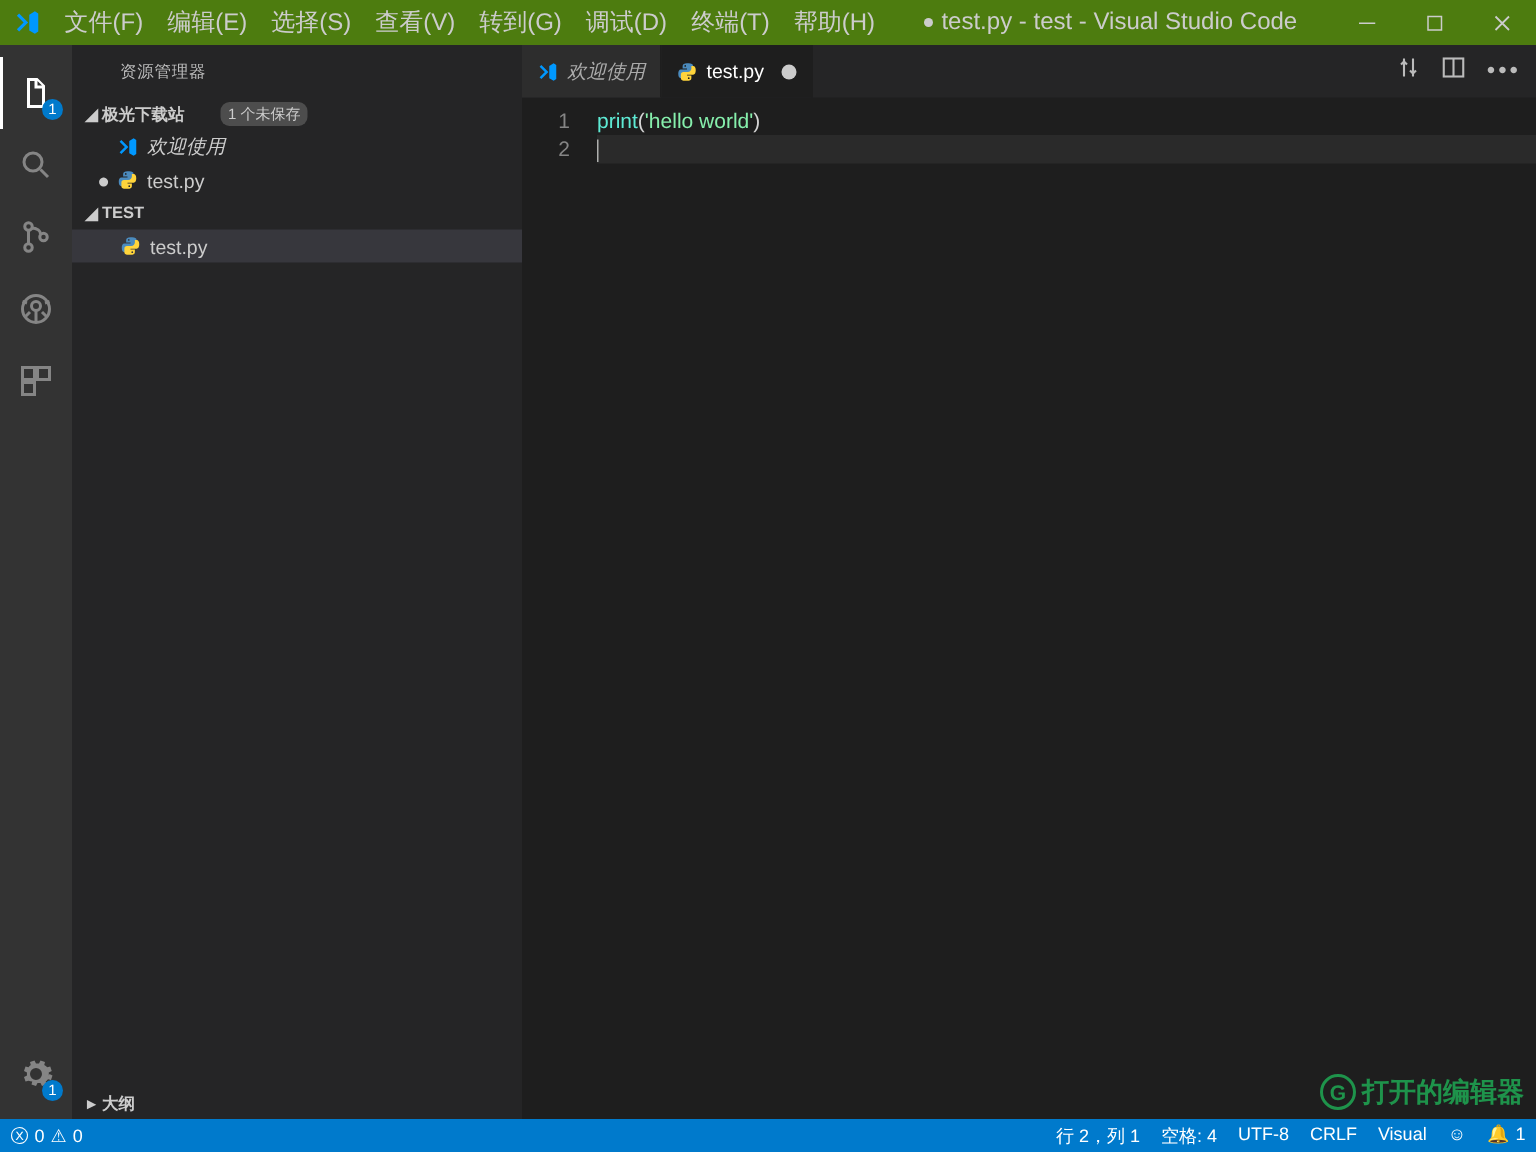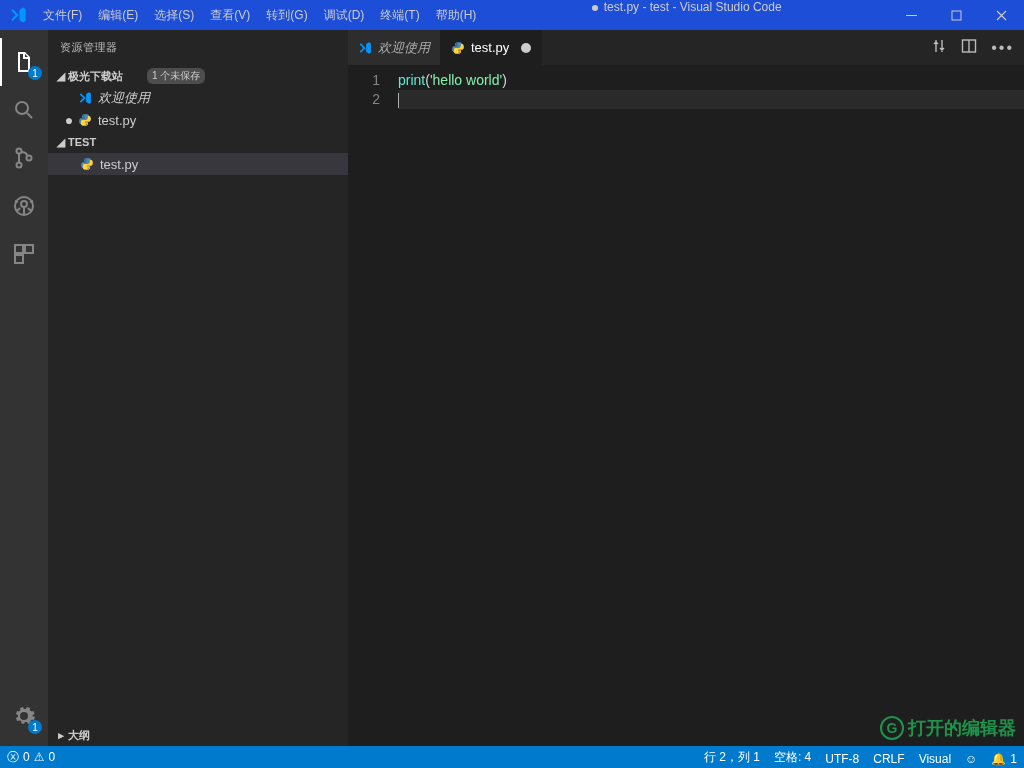--- a/index.html
+++ b/index.html
@@ -1,35 +1,35 @@
 <!DOCTYPE html>
 <html><head>
 <meta charset="utf-8">
 <style>
 * { margin:0; padding:0; box-sizing:border-box; font-family:"Segoe UI","Microsoft YaHei",sans-serif; }
 body { width:1024px; height:768px; background:#1e1e1e; color:#ccc; overflow:hidden; display:flex; flex-direction:column; }
-.titlebar { height:30px; background:#1d4ed8; display:flex; font-size:12px; }
+.titlebar { height:30px; background:#4d7c0f; display:flex; align-items:center; font-size:16px; }
 .titlebar .logo { width:35px; display:flex; justify-content:center; align-items:center; }
 .menu { display:flex; }
 .menu-item { padding:0 8px; height:30px; display:flex; align-items:center; cursor:pointer; }
 .title-center { flex:1; text-align:center; color:#ccc; }
 .title-center .dot{display:inline-block;width:6px;height:6px;border-radius:50%;background:#ccc;margin-right:6px;vertical-align:middle}
 .win-controls { display:flex; }
 .win-btn { width:45px; height:30px; display:flex; justify-content:center; align-items:center; cursor:pointer; }
 
 .mainrow { flex:1; display:flex; min-height:0; }
 .activitybar { width:48px; background:#333333; display:flex; flex-direction:column; align-items:center; padding-top:8px; position:relative; }
 .act-icon { width:48px; height:48px; display:flex; justify-content:center; align-items:center; color:#858585; cursor:pointer; position:relative;}
 .act-icon.active { color:#fff; }
 .act-icon.active::before { content:""; position:absolute; left:0; top:0; bottom:0; width:2px; background:#fff; }
 .act-bottom { margin-top:auto; margin-bottom:6px;}
 .badge { position:absolute; bottom:6px; right:6px; min-width:14px; height:14px; border-radius:8px; background:#007acc; color:#fff; font-size:10px; display:flex; justify-content:center; align-items:center; padding:0 3px; }
 
 .sidebar { width:300px; background:#252526; display:flex; flex-direction:column; font-size:13px; }
-.sidebar-title { height:35px; display:flex; align-items:center; padding:0 12px; text-transform:none; font-size:11px; color:#bbb; letter-spacing:.5px;}
+.sidebar-title { height:35px; display:flex; align-items:center; padding:0 32px; text-transform:none; font-size:11px; color:#bbb; letter-spacing:.5px;}
 .section-hdr { height:22px; display:flex; align-items:center; padding:0 6px; font-size:11px; color:#ccc; font-weight:bold; cursor:pointer;}
 .section-hdr .chev { width:14px; display:inline-flex; justify-content:center;}
 .section-badge { margin-left:24px; font-size:10px; background:#4d4d4d; padding:1px 5px; border-radius:6px; color:#ccc; font-weight:normal;}
 .tree-item { height:22px; display:flex; align-items:center; padding-left:30px; cursor:pointer; font-size:13px; color:#ccc;}
 .tree-item.selected { background:#37373d; }
 .tree-item .mod-dot { width:14px; display:inline-flex; justify-content:center; color:#ccc; font-size:14px; margin-left:-16px;}
 .tree-item .ficon { width:18px; display:inline-flex; justify-content:center; margin-right:4px;}
 .outline { margin-top:auto; }
 
 .editor { flex:1; display:flex; flex-direction:column; background:#1e1e1e; min-width:0;}
@@ -48,21 +48,21 @@
 .code { flex:1; }
 .code pre { line-height:19px; white-space:pre;}
 .code .cur-line{background:#2a2a2a;display:block;}
 .tok-fn{color:#5eead4}
 .tok-str{color:#86efac}
 .tok-punc{color:#d4d4d4}
 .cursor{display:inline-block;width:1px;height:15px;background:#aeafad;vertical-align:middle}
 
 .statusbar { height:22px; background:#007acc; color:#fff; display:flex; align-items:center; font-size:12px;}
 .sb-item { padding:0 7px; display:flex; align-items:center; gap:4px; height:100%; cursor:pointer;}
-.sb-right { margin-left:auto; display:flex;align-items:flex-end;}
+.sb-right { margin-left:auto; display:flex;}
 
 .watermark{position:absolute;right:8px;bottom:28px;color:#1fa050;font-size:18px;font-weight:bold;opacity:.9;display:flex;align-items:center;gap:4px;pointer-events:none}
 .watermark .g{width:24px;height:24px;border:2px solid #1fa050;border-radius:50%;display:inline-flex;justify-content:center;align-items:center;color:#1fa050;font-size:14px}
 </style>
 </head>
 <body>
 
 <div class="titlebar">
   <div class="logo">
     <svg width="18" height="18" viewBox="0 0 24 24">

